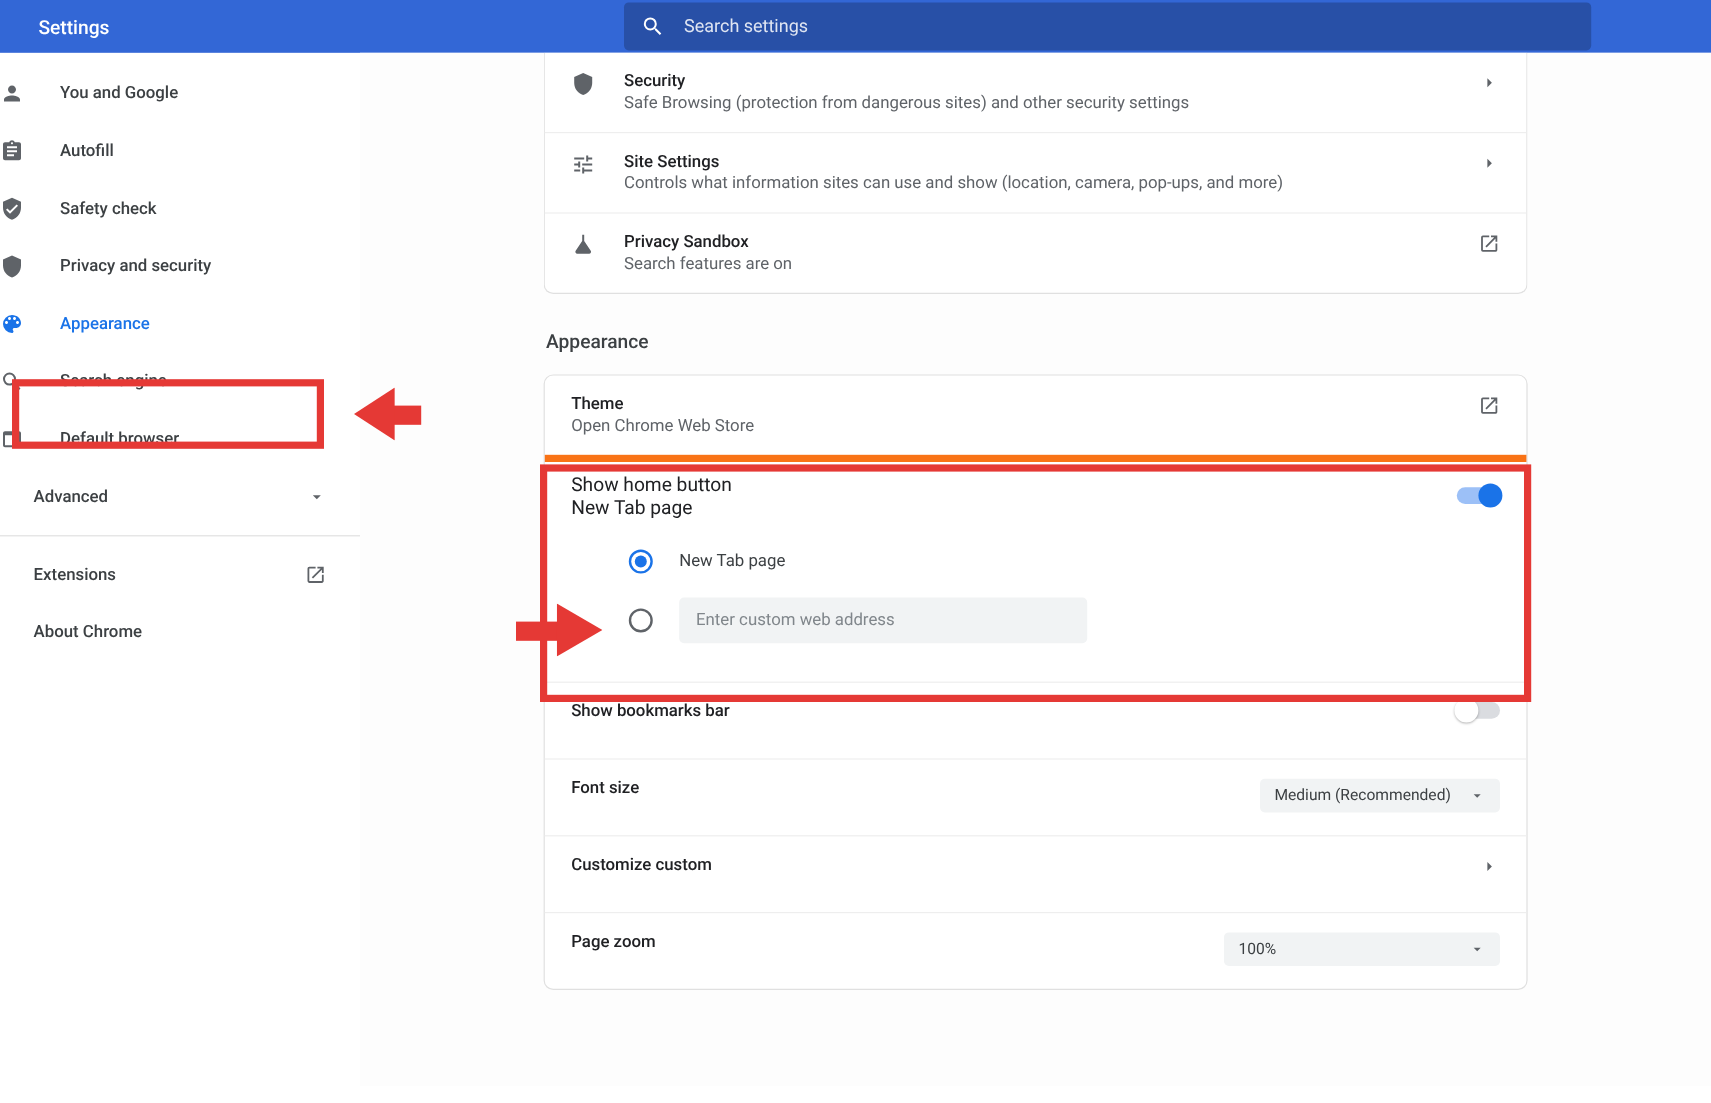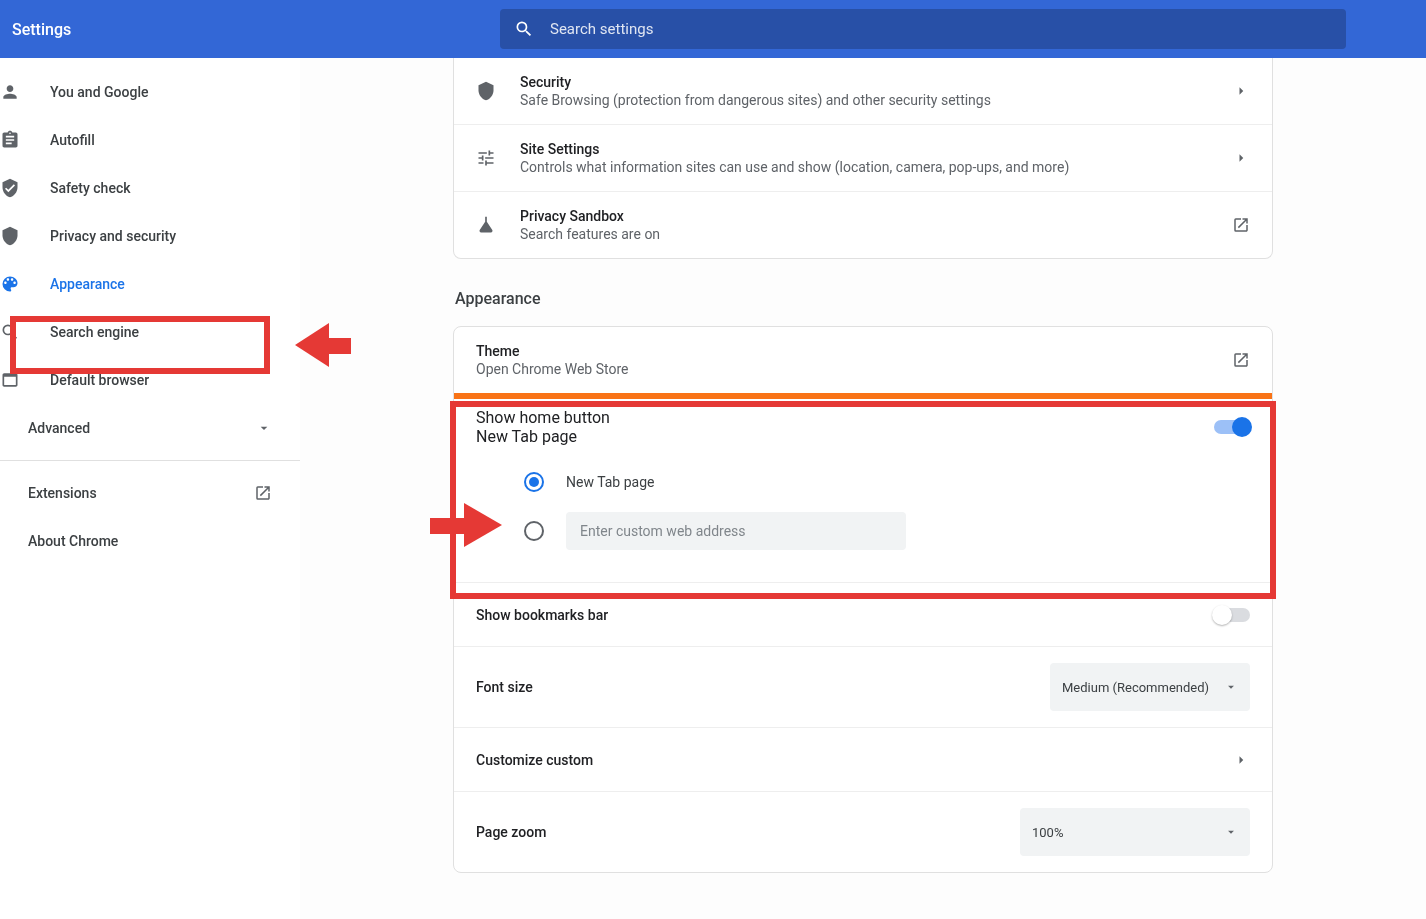--- a/index.html
+++ b/index.html
@@ -1,18 +1,18 @@
 <!DOCTYPE html>
 <html><head>
 <meta charset="utf-8">
 <style>
   * { box-sizing: border-box; margin: 0; padding: 0; font-family: Roboto, Arial, sans-serif; }
   body { background: #fff; color: #202124; width: 1426px; height: 919px; overflow: hidden; position: relative; }
 
-  .header { background: #3367d6; height: 58px; display: flex; align-items: center; padding: 0 0; }
+  .header { background: #3367d6; height: 44px; display: flex; align-items: center; padding: 0 20px; }
   .header-title { color: #fff; font-size: 16px; font-weight: 500; padding-left: 12px; width: 500px; }
   .search-container { flex: 1; background: #2850a7; border-radius: 4px; height: 40px; display: flex; align-items: center; padding: 0 14px; margin-right: 80px; }
   .search-container svg { fill: #fff; width: 20px; height: 20px; }
   .search-input { background: transparent; border: none; outline: none; color: #fff; font-size: 15px; margin-left: 16px; flex: 1; }
   .search-input::placeholder { color: rgba(255,255,255,0.85); }
 
   .layout { display: flex; height: calc(919px - 58px); }
 
   .sidebar { width: 300px; padding-top: 10px; border-right: none; overflow: visible; position: relative; }
   .sidebar-item { display: flex; align-items: center; height: 48px; cursor: pointer; border-radius: 0 24px 24px 0; position: relative; }
@@ -29,21 +29,21 @@
   .advanced-row svg { fill: #5f6368; width: 16px; height: 16px; }
 
   .bottom-link { display: flex; align-items: center; justify-content: space-between; height: 48px; padding: 0 28px; cursor: pointer; }
   .bottom-link .label { font-size: 14px; color: #3c4043; font-weight: 500; }
   .bottom-link svg { fill: #5f6368; width: 18px; height: 18px; }
 
   .main { flex: 1; background: #fdfdfd; padding: 0 0 40px 0; overflow-y: auto; display: flex; flex-direction: column; align-items: center; }
   .main-inner { width: 820px; }
 
   .card { background: #fff; border: 1px solid #e0e0e0; border-radius: 8px; margin-bottom: 30px; }
-  .card-row { display: flex; align-items: center; padding: 16px 22px; border-top: 1px solid #eee; cursor: pointer; min-height: 64px; }
+  .card-row { display: flex; align-items: flex-start; padding: 16px 22px; border-top: 1px solid #eee; cursor: pointer; min-height: 64px; }
   .card-row:first-child { border-top: none; }
   .card-row .lead-icon { width: 20px; height: 20px; fill: #5f6368; margin-right: 24px; flex-shrink: 0; }
   .card-row .text-group { flex: 1; }
   .card-row .title { font-size: 14px; color: #202124; font-weight: 500; }
   .card-row .sub { font-size: 14px; color: #5f6368; margin-top: 2px; }
   .card-row .tail-icon { width: 18px; height: 18px; fill: #5f6368; flex-shrink: 0; }
 
   .section-title { font-size: 16px; color: #3c4043; font-weight: 500; margin: 8px 0 18px 2px; }
 
   .toggle { width: 36px; height: 14px; border-radius: 8px; position: relative; }
@@ -54,21 +54,21 @@
 
   .radio-row { display: flex; align-items: center; padding: 8px 0 8px 48px; }
   .radio { width: 20px; height: 20px; border-radius: 50%; border: 2px solid #5f6368; margin-right: 22px; position: relative; cursor: pointer; flex-shrink: 0; }
   .radio.selected { border-color: #1a73e8; }
   .radio.selected::after { content: ""; position: absolute; left: 3px; top: 3px; width: 10px; height: 10px; border-radius: 50%; background: #1a73e8; }
   .radio-label { font-size: 14px; color: #3c4043; }
 
   .custom-input { background: #f1f3f4; border: none; border-radius: 4px; height: 38px; width: 340px; padding: 0 14px; font-size: 14px; outline: none; }
   .custom-input::placeholder { color: #80868b; }
 
-  .select-box { background: #f1f3f4; border-radius: 4px; height: 48px; min-width: 200px; display: flex; align-items: center; justify-content: space-between; padding: 12px 12px; font-size: 13px; color: #3c4043; cursor: pointer; }
+  .select-box { background: #f1f3f4; border-radius: 4px; height: 28px; min-width: 200px; display: flex; align-items: center; justify-content: space-between; padding: 12px 12px; font-size: 13px; color: #3c4043; cursor: pointer; }
   .select-box.small { min-width: 120px; }
   .select-box svg { fill: #5f6368; width: 14px; height: 14px; }
 
   
   .highlight-sidebar { position: absolute; left: 10px; top: 316px; width: 260px; height: 58px; border: 6px solid #e53935; z-index: 5; pointer-events: none; }
   .highlight-main { position: absolute; border: 6px solid #e53935; z-index: 5; pointer-events: none; }
 
   
   .arrow { position: absolute; z-index: 6; }
   .arrow-body { background: #e53935; position: absolute; }

